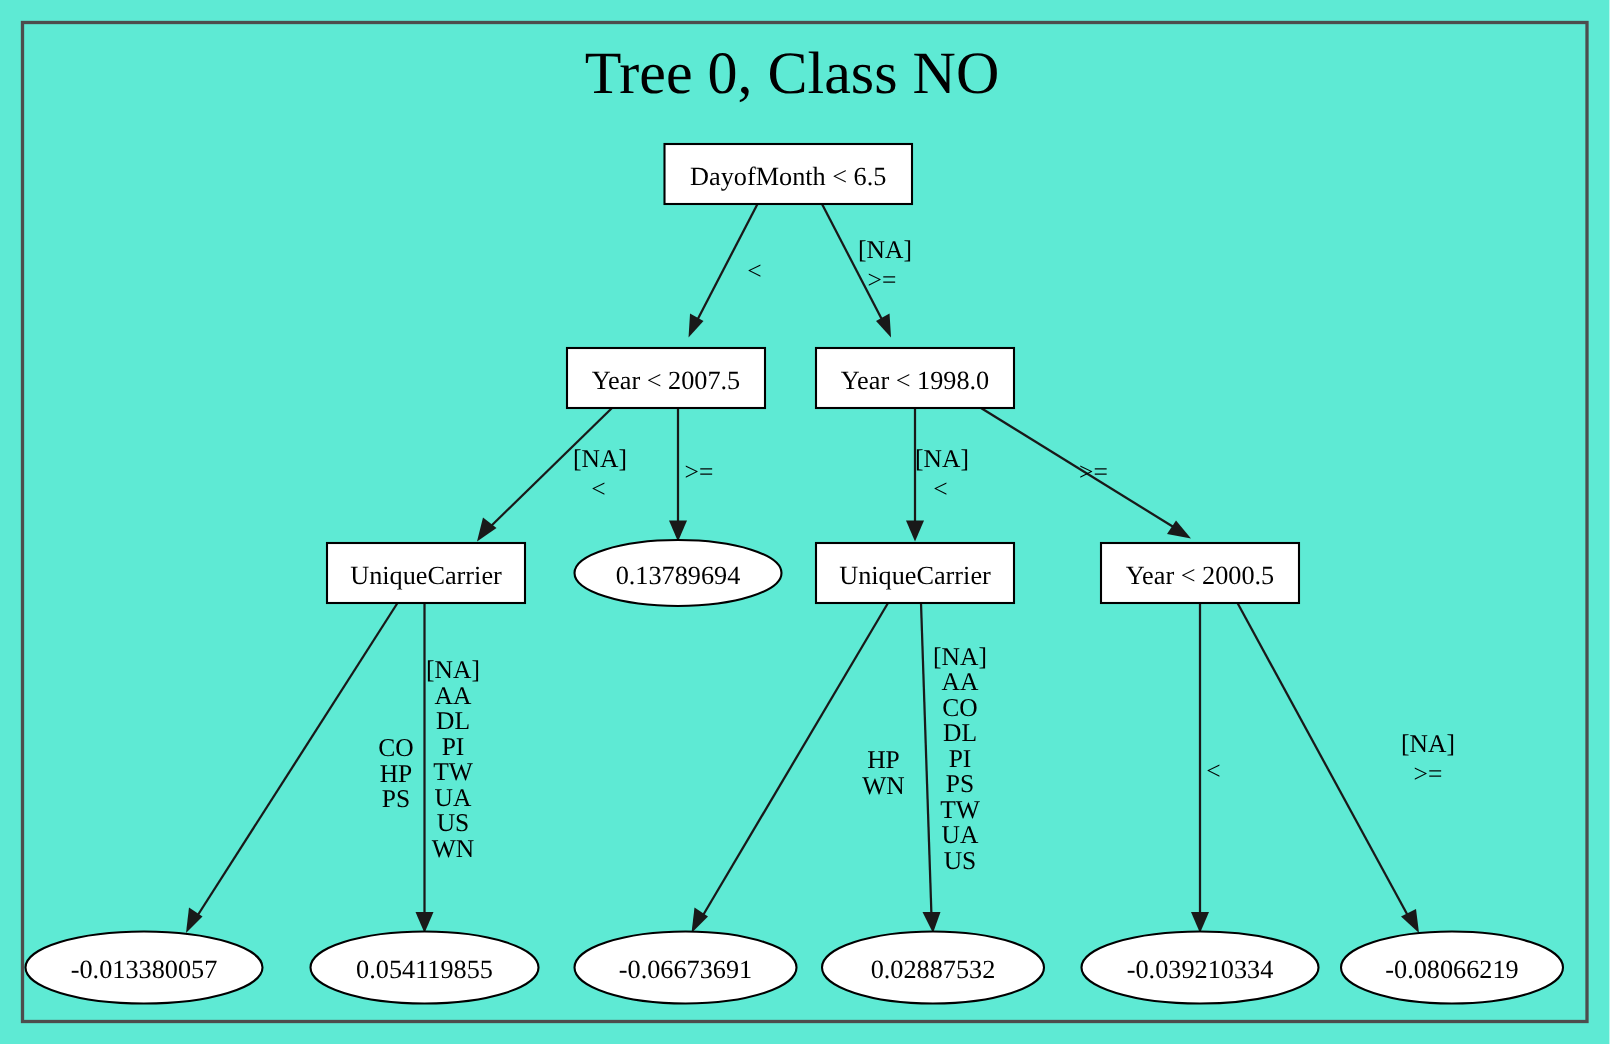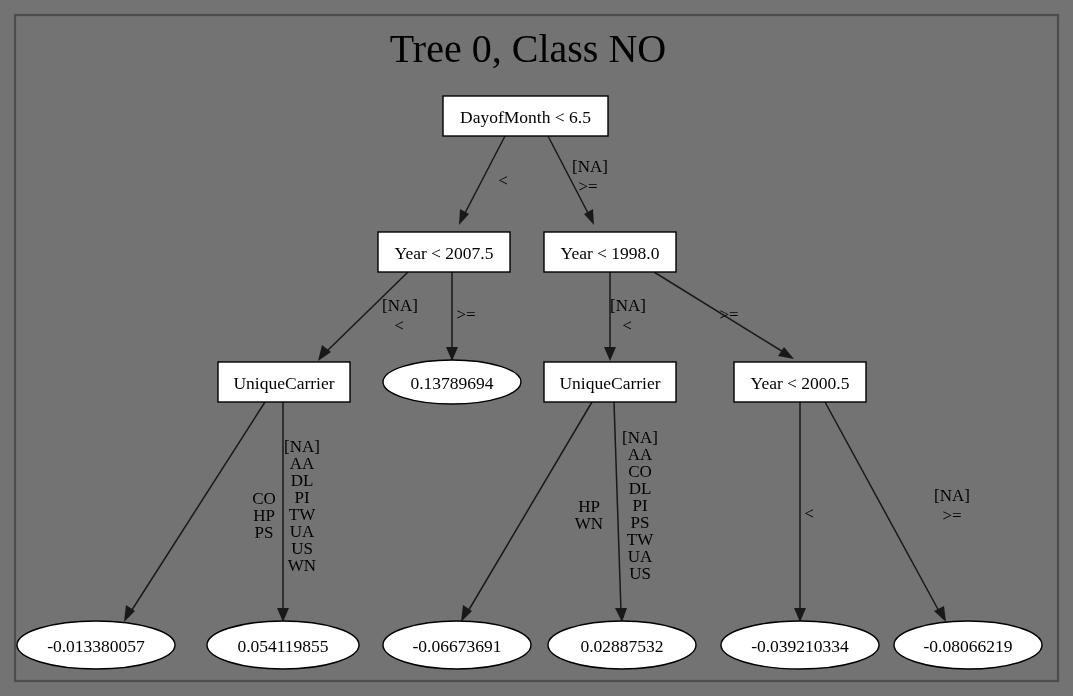--- a/index.html
+++ b/index.html
@@ -4,21 +4,21 @@
 <style>
   html, body {
     margin: 0;
     padding: 0;
     background: #ffffff;
   }
   #page {
     position: relative;
     width: 1073px;
     height: 696px;
-    background: #737373;
+    background: #5eead4;
     overflow: hidden;
     font-family: "Liberation Serif", "DejaVu Serif", serif;
   }
   #tree-svg {
     display: block;
     width: 1073px;
     height: 696px;
   }
   .frame {
     fill: none;

